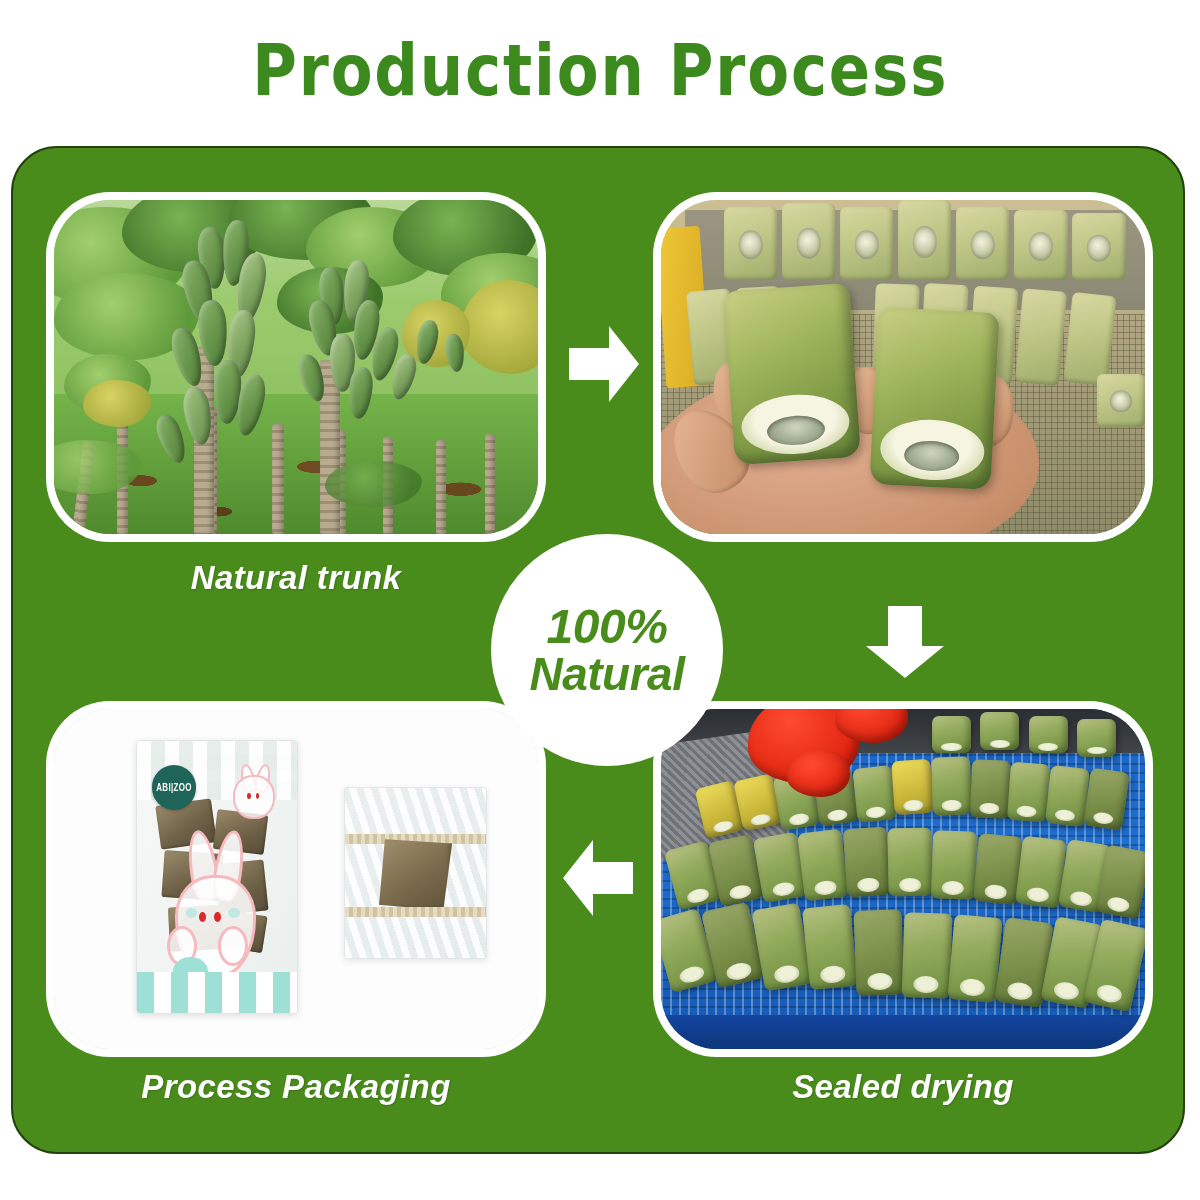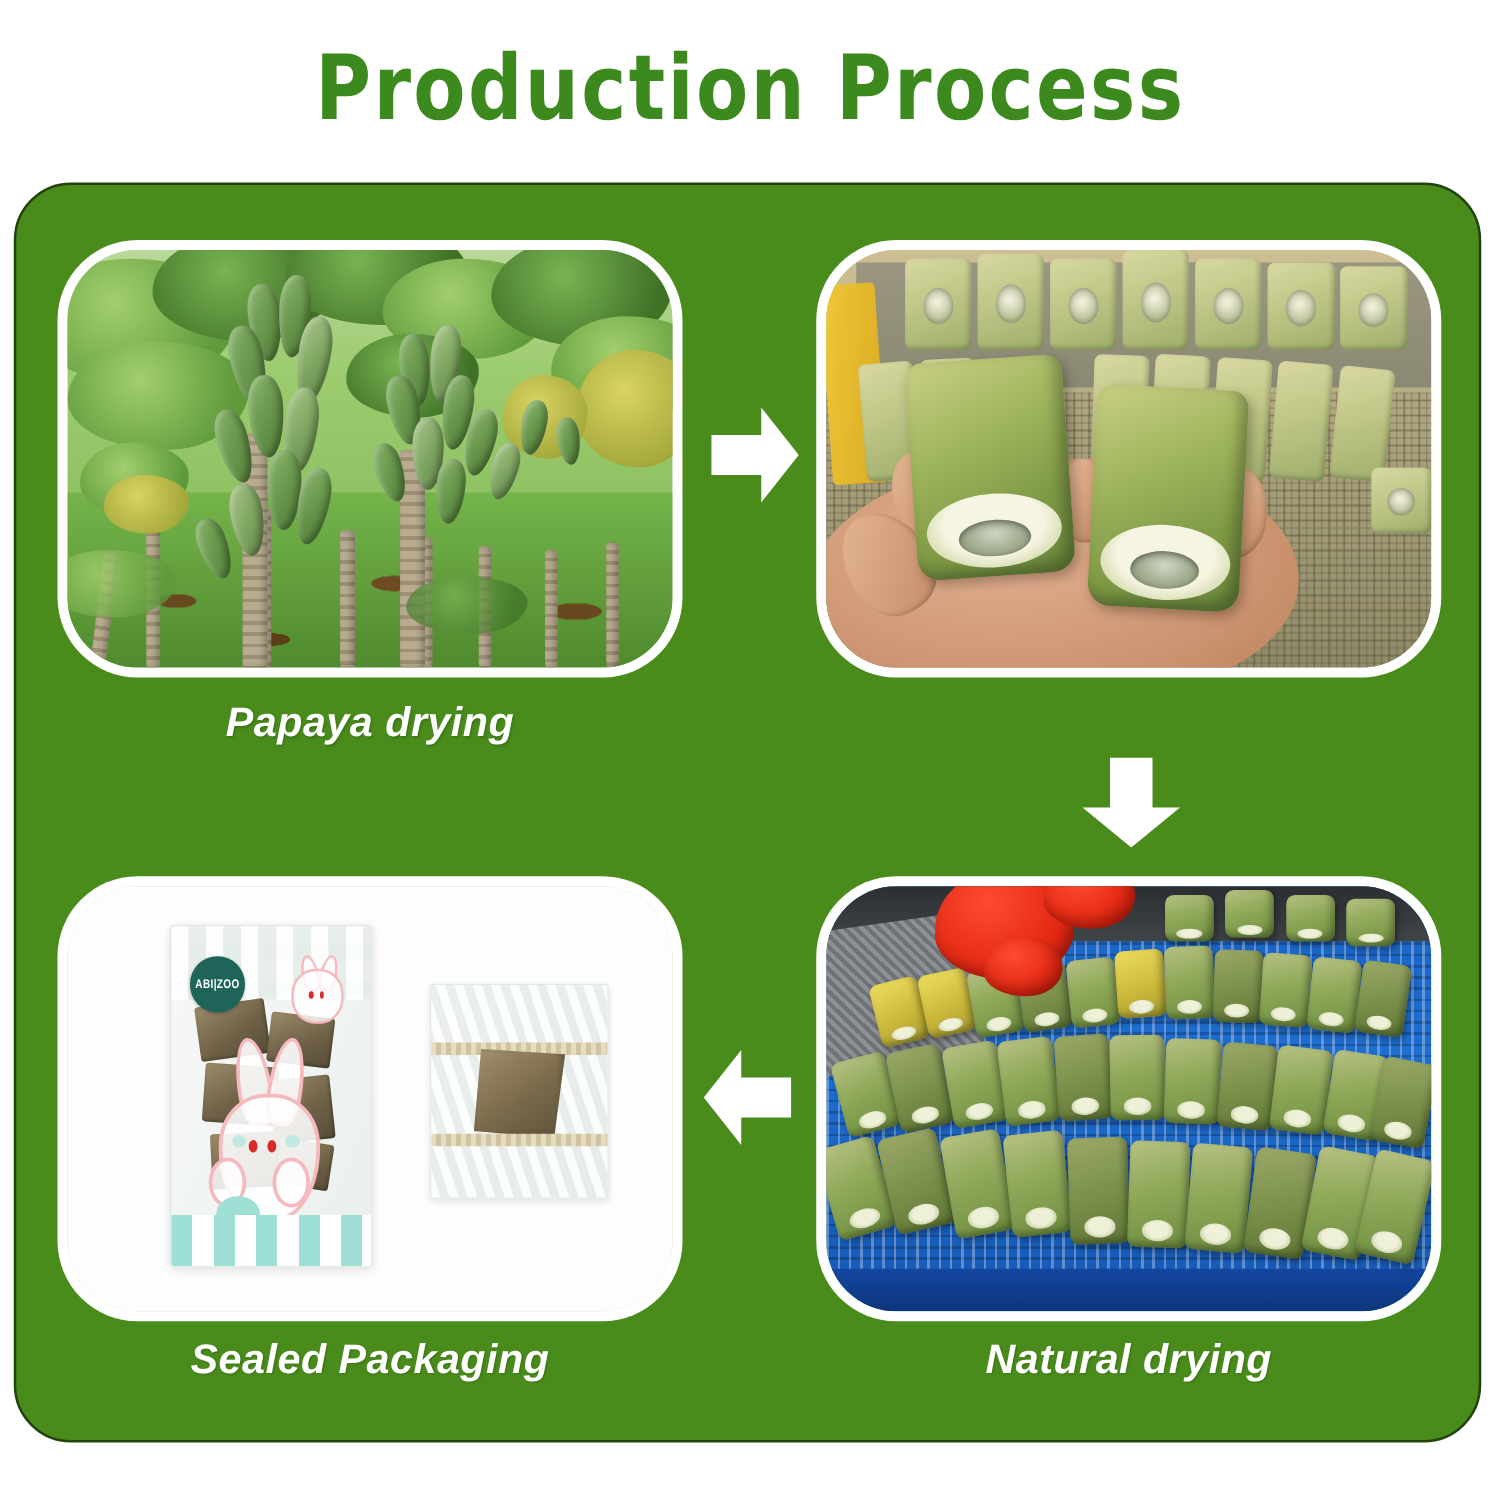--- a/index.html
+++ b/index.html
@@ -471,18 +471,22 @@
       <polygon points="24,0 58,0 58,40 80,40 41,72 2,40 24,40" fill="#ffffff"></polygon>
     </svg>
   </div>
 
   <div class="arrow" style="left:548px;top:690px;">
     <svg width="72" height="80" viewBox="0 0 72 80">
       <polygon points="72,24 32,24 32,2 2,40 32,78 32,56 72,56" fill="#ffffff"></polygon>
     </svg>
   </div>
 
-
-  <div class="caption" id="cap-1">Papaya drying</div>
-  <div class="caption" id="cap-3">Natural drying</div>
-  <div class="caption" id="cap-4">Sealed Packaging</div>
+  <div class="badge">
+    <div class="badge-line l1">100%</div>
+    <div class="badge-line l2">Natural</div>
+  </div>
+
+  <div class="caption" id="cap-1">Natural trunk</div>
+  <div class="caption" id="cap-3">Sealed drying</div>
+  <div class="caption" id="cap-4">Process Packaging</div>
 
 </div>
 
 </body></html>

